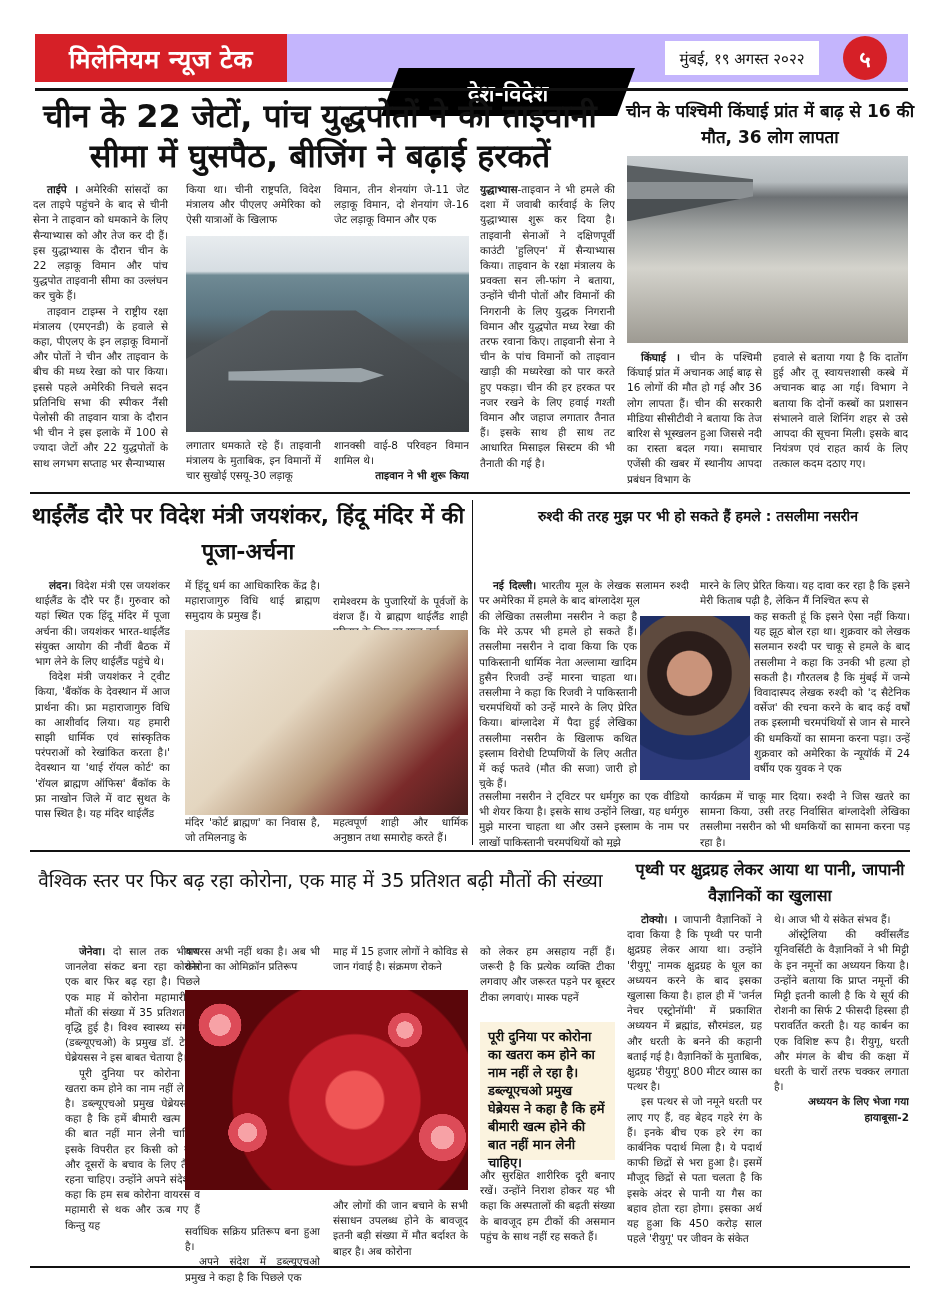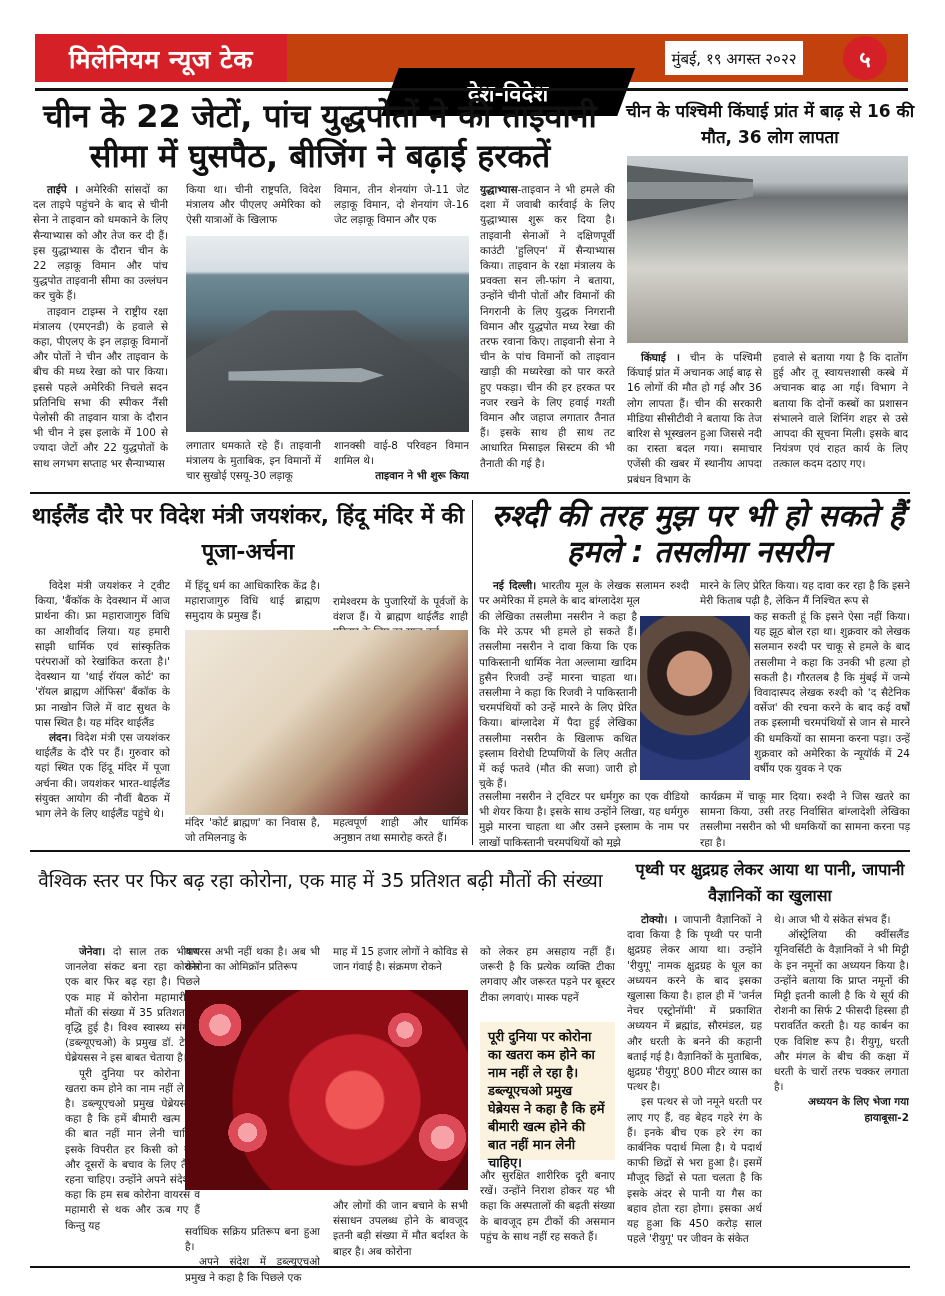--- a/index.html
+++ b/index.html
@@ -1,25 +1,25 @@
 <!DOCTYPE html>
 <html><head>
 <meta charset="utf-8">
 <style>
   * { box-sizing: border-box; margin: 0; padding: 0; }
   html, body { width: 945px; height: 1296px; background: #ffffff; overflow: hidden; }
   body { font-family: "DejaVu Sans", sans-serif; color: #111; position: relative; }
 
-  .masthead { position: absolute; left: 35px; top: 34px; width: 873px; height: 48px; background: #c2410c; }
+  .masthead { position: absolute; left: 35px; top: 34px; width: 873px; height: 48px; background: #c4b5fd; }
   .brand { position: absolute; left: 0; top: 0; width: 252px; height: 48px; background: #d62027; color: #fff;
            font-size: 25px; font-weight: bold; display: flex; align-items: center; justify-content: center; letter-spacing: 0.5px; }
   .section { position: absolute; left: 346px; top: 0; width: 254px; height: 48px; background: #000; color: #fff;
              font-size: 22px; font-weight: bold; display: flex; align-items: center; justify-content: center;
              clip-path: polygon(7% 0, 100% 0, 93% 100%, 0 100%); margin-top: 34px; }
-  .dateline { position: absolute; left: 630px; top: 7px; width: 138px; height: 34px; background: #fff;
+  .dateline { position: absolute; left: 630px; top: 7px; width: 154px; height: 34px; background: #fff;
               font-size: 15px; display: flex; align-items: center; justify-content: center; }
   .page-no { position: absolute; left: 808px; top: 2px; width: 44px; height: 44px; border-radius: 50%; background: #d62027; color: #fff;
              font-size: 22px; font-weight: bold; display: flex; align-items: center; justify-content: center; }
   .rule { position: absolute; background: #111; }
 
   .hl { position: absolute; font-weight: bold; text-align: center; line-height: 1.25; color: #111; }
   .col { position: absolute; font-size: 10.5px; line-height: 15.2px; text-align: justify; overflow: hidden; color: #1a1a1a; }
   .col .dl { font-weight: bold; }
   .col p { text-indent: 14px; }
   .subhead { font-weight: bold; text-align: right; }
@@ -77,30 +77,30 @@
 <div class="col" style="left:627px;top:350px;width:135px;height:138px;">
   <p><span class="dl">किंघाई ।</span> <span>चीन के पश्चिमी किंघाई प्रांत में अचानक आई बाढ़ से 16 लोगों की मौत हो गई और 36 लोग लापता हैं। चीन की सरकारी मीडिया सीसीटीवी ने बताया कि तेज बारिश से भूस्खलन हुआ जिससे नदी का रास्ता बदल गया। समाचार एजेंसी की खबर में स्थानीय आपदा प्रबंधन विभाग के</span></p>
 </div>
 <div class="col" style="left:773px;top:350px;width:135px;height:138px;">हवाले से बताया गया है कि दातोंग हुई और तू स्वायत्तशासी कस्बे में अचानक बाढ़ आ गई। विभाग ने बताया कि दोनों कस्बों का प्रशासन संभालने वाले शिनिंग शहर से उसे आपदा की सूचना मिली। इसके बाद नियंत्रण एवं राहत कार्य के लिए तत्काल कदम दठाए गए।</div>
 
 <div class="rule" style="left:30px;top:492px;width:880px;height:2px;"></div>
 
 <div class="hl" style="left:28px;top:498px;width:440px;font-size:22px;line-height:36px;">थाईलैंड दौरे पर विदेश मंत्री जयशंकर, हिंदू मंदिर में की पूजा-अर्चना</div>
 <div class="vrule" style="left:472px;top:500px;height:345px;"></div>
 <div class="col" style="left:35px;top:578px;width:135px;height:267px;">
+  <p><span class="dl">लंदन।</span> <span>विदेश मंत्री एस जयशंकर थाईलैंड के दौरे पर हैं। गुरुवार को यहां स्थित एक हिंदू मंदिर में पूजा अर्चना की। जयशंकर भारत-थाईलैंड संयुक्त आयोग की नौवीं बैठक में भाग लेने के लिए थाईलैंड पहुंचे थे।</span></p>
   <p>विदेश मंत्री जयशंकर ने ट्वीट किया, 'बैंकॉक के देवस्थान में आज प्रार्थना की। फ्रा महाराजागुरु विधि का आशीर्वाद लिया। यह हमारी साझी धार्मिक एवं सांस्कृतिक परंपराओं को रेखांकित करता है।' देवस्थान या 'थाई रॉयल कोर्ट' का 'रॉयल ब्राह्मण ऑफिस' बैंकॉक के फ्रा नाखोन जिले में वाट सुथत के पास स्थित है। यह मंदिर थाईलैंड</p>
-  <p><span class="dl">लंदन।</span> <span>विदेश मंत्री एस जयशंकर थाईलैंड के दौरे पर हैं। गुरुवार को यहां स्थित एक हिंदू मंदिर में पूजा अर्चना की। जयशंकर भारत-थाईलैंड संयुक्त आयोग की नौवीं बैठक में भाग लेने के लिए थाईलैंड पहुंचे थे।</span></p>
 </div>
 <div class="col" style="left:185px;top:578px;width:135px;height:47px;">में हिंदू धर्म का आधिकारिक केंद्र है। महाराजागुरु विधि थाई ब्राह्मण समुदाय के प्रमुख हैं।</div>
 <div class="col" style="left:333px;top:578px;width:135px;height:47px;margin-top:16px;">रामेश्वरम के पुजारियों के पूर्वजों के वंशज हैं। ये ब्राह्मण थाईलैंड शाही परिवार के लिए हर साल कई</div>
 <div class="photo ph-temple" style="left:185px;top:630px;width:283px;height:185px;"></div>
 <div class="col" style="left:185px;top:815px;width:135px;height:32px;">मंदिर 'कोर्ट ब्राह्मण' का निवास है, जो तमिलनाडु के</div>
 <div class="col" style="left:333px;top:815px;width:135px;height:32px;">महत्वपूर्ण शाही और धार्मिक अनुष्ठान तथा समारोह करते हैं।</div>
 
-<div class="hl" style="left:478px;top:498px;width:440px;font-size:30px;line-height:36px;font-style:italic;">रुश्दी की तरह मुझ पर भी हो सकते हैं हमले : तसलीमा नसरीन</div>
+<div class="hl" style="left:478px;top:498px;width:440px;font-size:14px;line-height:36px;">रुश्दी की तरह मुझ पर भी हो सकते हैं हमले : तसलीमा नसरीन</div>
 <div class="col" style="left:479px;top:578px;width:210px;height:31px;">
   <p><span class="dl">नई दिल्ली।</span> <span>भारतीय मूल के लेखक सलामन रुश्दी पर अमेरिका में हमले के बाद बांग्लादेश मूल</span></p>
 </div>
 <div class="col" style="left:479px;top:609px;width:158px;height:180px;">की लेखिका तसलीमा नसरीन ने कहा है कि मेरे ऊपर भी हमले हो सकते हैं। तसलीमा नसरीन ने दावा किया कि एक पाकिस्तानी धार्मिक नेता अल्लामा खादिम हुसैन रिजवी उन्हें मारना चाहता था। तसलीमा ने कहा कि रिजवी ने पाकिस्तानी चरमपंथियों को उन्हें मारने के लिए प्रेरित किया। बांग्लादेश में पैदा हुई लेखिका तसलीमा नसरीन के खिलाफ कथित इस्लाम विरोधी टिप्पणियों के लिए अतीत में कई फतवे (मौत की सजा) जारी हो चुके हैं।</div>
 <div class="photo ph-taslima" style="left:640px;top:616px;width:110px;height:164px;"></div>
 <div class="col" style="left:479px;top:789px;width:210px;height:58px;">तसलीमा नसरीन ने ट्विटर पर धर्मगुरु का एक वीडियो भी शेयर किया है। इसके साथ उन्होंने लिखा, यह धर्मगुरु मुझे मारना चाहता था और उसने इस्लाम के नाम पर लाखों पाकिस्तानी चरमपंथियों को मुझे</div>
 <div class="col" style="left:700px;top:578px;width:210px;height:31px;">मारने के लिए प्रेरित किया। यह दावा कर रहा है कि इसने मेरी किताब पढ़ी है, लेकिन मैं निश्चित रूप से</div>
 <div class="col" style="left:754px;top:609px;width:156px;height:180px;">कह सकती हूं कि इसने ऐसा नहीं किया। यह झूठ बोल रहा था। शुक्रवार को लेखक सलमान रुश्दी पर चाकू से हमले के बाद तसलीमा ने कहा कि उनकी भी हत्या हो सकती है। गौरतलब है कि मुंबई में जन्मे विवादास्पद लेखक रुश्दी को 'द सैटेनिक वर्सेज' की रचना करने के बाद कई वर्षों तक इस्लामी चरमपंथियों से जान से मारने की धमकियों का सामना करना पड़ा। उन्हें शुक्रवार को अमेरिका के न्यूयॉर्क में 24 वर्षीय एक युवक ने एक</div>
 <div class="col" style="left:700px;top:789px;width:210px;height:58px;">कार्यक्रम में चाकू मार दिया। रुश्दी ने जिस खतरे का सामना किया, उसी तरह निर्वासित बांग्लादेशी लेखिका तसलीमा नसरीन को भी धमकियों का सामना करना पड़ रहा है।</div>
 

